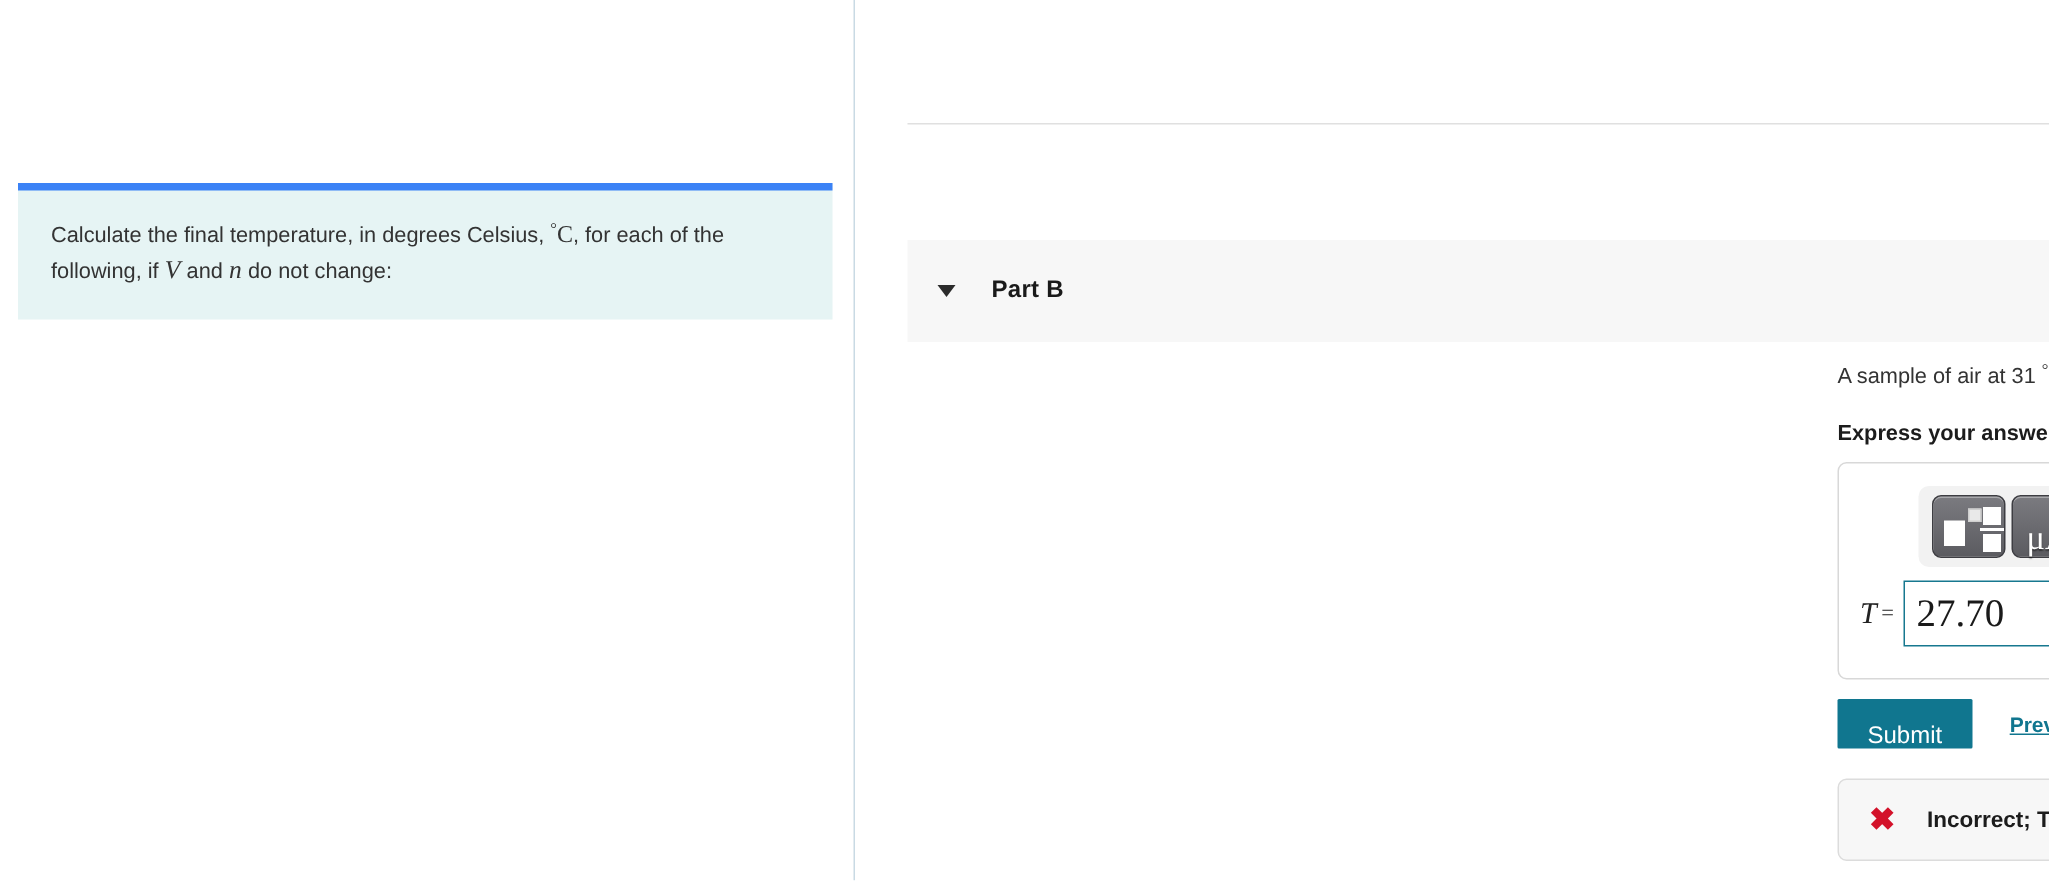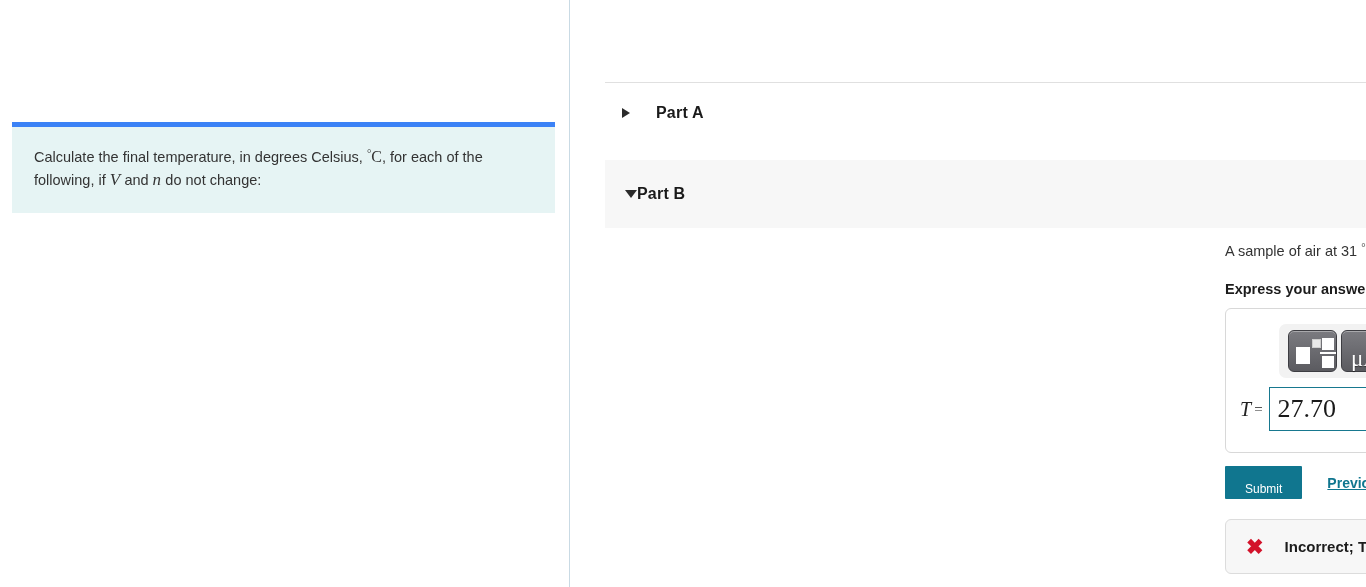--- a/index.html
+++ b/index.html
@@ -114,21 +114,21 @@
     border-left: 6px solid transparent;
     border-right: 6px solid transparent;
   }
   .part-label {
     font-size: 16px;
     font-weight: bold;
     color: #1a1a1a;
     letter-spacing: .2px;
   }
   .part-a .part-label { margin-left: 26px; }
-  .part-b .part-label { }
+  .part-b .part-label { margin-left: 24px; }
 
   
   .pb-body {
     position: absolute;
     left: 655px;
     top: 240px;
     width: 700px;
   }
   .question-line {
     font-size: 14.5px;
@@ -240,21 +240,21 @@
     left: 655px;
     top: 466px;
     display: flex;
     align-items: center;
   }
   .submit-btn {
     background: #10768f;
     color: #ffffff;
     border: none;
     font-family: "Liberation Sans", sans-serif;
-    font-size: 12px;
+    font-size: 16px;
     height: 33px;
     padding: 16px 20px;
     cursor: pointer;
     border-radius: 1px;
   }
   .link {
     color: #10768f;
     font-size: 14px;
     font-weight: bold;
     text-decoration: underline;
@@ -303,24 +303,20 @@
       <div class="prompt-text">
         <span>Calculate the final temperature, in degrees Celsius, </span><span class="mathup"><span class="degsym">°</span><span>C</span></span><span>, for each of the following, if </span><span class="mathvar">V</span><span> and </span><span class="mathvar">n</span><span> do not change:</span>
       </div>
     </div>
   </div>
 
   <div class="right-pane">
 
     <div class="rule"></div>
 
-    <div class="part-row part-a">
-      <span class="tri tri-right"></span>
-      <span class="part-label">Part A</span>
-    </div>
 
     <div class="part-row part-b">
       <span class="tri tri-down"></span>
       <span class="part-label">Part B</span>
     </div>
 
     <div class="pb-body">
       <div class="question-line">
         <span>A sample of air at 31 </span><span class="mathup"><span class="degsym">°</span><span>C</span></span>
       </div>

